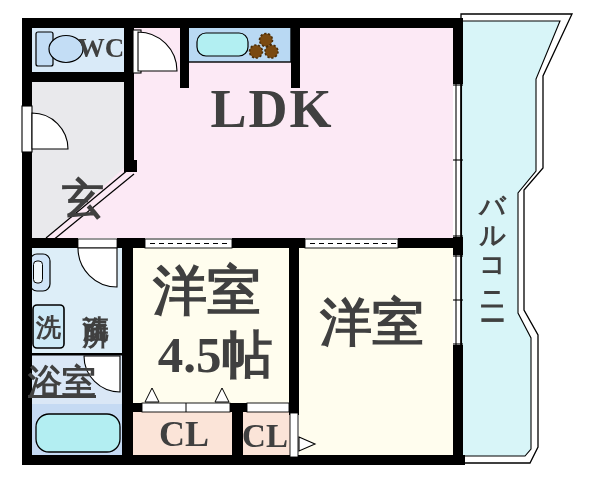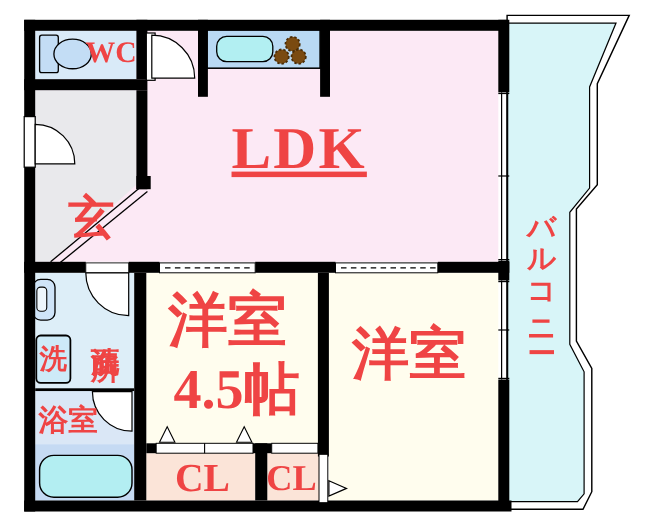--- a/index.html
+++ b/index.html
@@ -1,28 +1,28 @@
 <!DOCTYPE html>
 <html><head>
 <meta charset="utf-8">
 <style>
   html,body{margin:0;padding:0;background:#ffffff;}
   #plan{position:relative;width:600px;height:479px;background:#ffffff;overflow:hidden;
         font-family:"Liberation Serif","DejaVu Serif",serif;}
   #plan svg{position:absolute;left:0;top:0;}
-  .lbl{position:absolute;transform:translate(-50%,-50%);color:#ef4444;font-weight:bold;
+  .lbl{position:absolute;transform:translate(-50%,-50%);color:#404040;font-weight:bold;
        white-space:nowrap;line-height:1;text-align:right;}
   .vtext{writing-mode:vertical-rl;letter-spacing:3px;}
   .f-wc{font-size:27px;}
   .f-gen{font-size:42px;}
   .f-ldk{font-size:54px;letter-spacing:2px;}
   .f-ldks{font-size:46px;}
   .f-wash{font-size:26px;}
   .f-sen{font-size:25px;}
-  .f-bath{font-size:27px;}
+  .f-bath{font-size:34px;text-decoration:underline;}
   .f-w45{font-size:54px;}
   .f-w45s{font-size:51px;}
   .f-w6{font-size:52px;}
   .f-w6s{font-size:48px;}
   .f-cl1{font-size:36px;}
   .f-cl2{font-size:33px;}
   .f-bal{font-size:26px;}
 </style>
 </head>
 <body>
@@ -130,21 +130,21 @@
       <rect x="22" y="106" width="10" height="46"></rect>
       <path d="M32,149 L32,113 A36,36 0 0 1 68,149 Z"></path>
       <rect x="78" y="239" width="39" height="9" stroke-width="0.8"></rect>
       <path d="M117,248 L78,248 A39,39 0 0 0 117,287 Z"></path>
       <path d="M120,356 L84,356 A36,36 0 0 0 120,392 Z"></path>
     </g>
   </svg>
 
   <div class="lbl f-wc" style="left:101px;top:48px;">WC</div>
   <div class="lbl f-gen" style="left:83px;top:199px;">玄</div>
-  <div class="lbl f-ldk" style="left:272px;top:135px;text-decoration:underline;">LDK</div>
+  <div class="lbl f-ldk" style="left:272px;top:109px;">LDK</div>
   <div class="lbl vtext f-wash" style="left:95px;top:299px;">洗面所</div>
   <div class="lbl f-sen" style="left:48.5px;top:327px;">洗</div>
   <div class="lbl f-bath" style="left:62px;top:382px;">浴室</div>
   <div class="lbl f-w45" style="left:207px;top:291px;">洋室</div>
   <div class="lbl f-w45s" style="left:215px;top:355px;">4.5帖</div>
   <div class="lbl f-w6" style="left:372px;top:323px;">洋室</div>
   <div class="lbl f-cl1" style="left:184px;top:434px;">CL</div>
   <div class="lbl f-cl2" style="left:265px;top:436px;">CL</div>
   <div class="lbl vtext f-bal" style="left:492px;top:243px;">バルコニー</div>
 </div>

